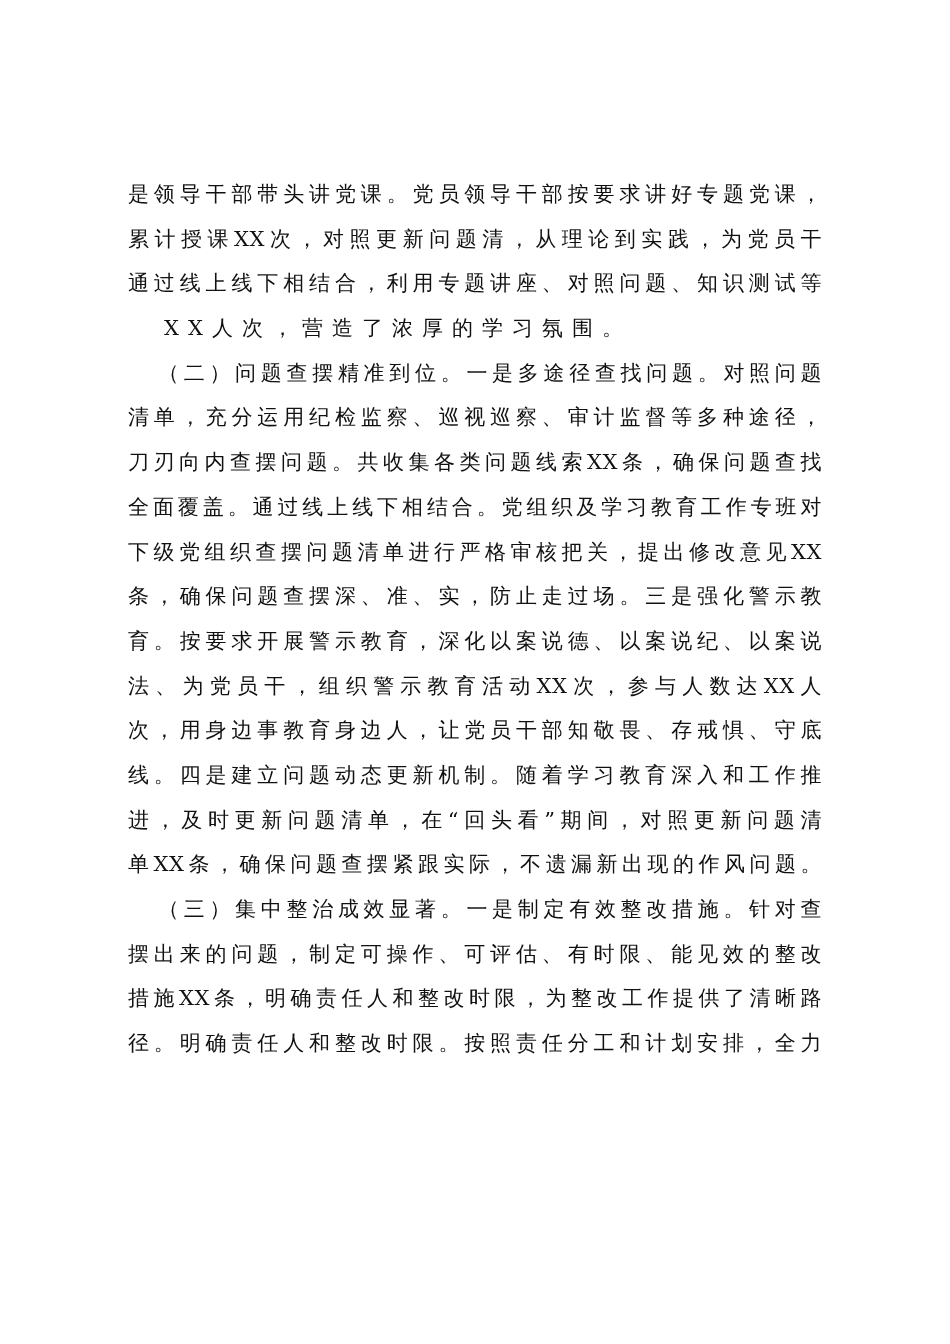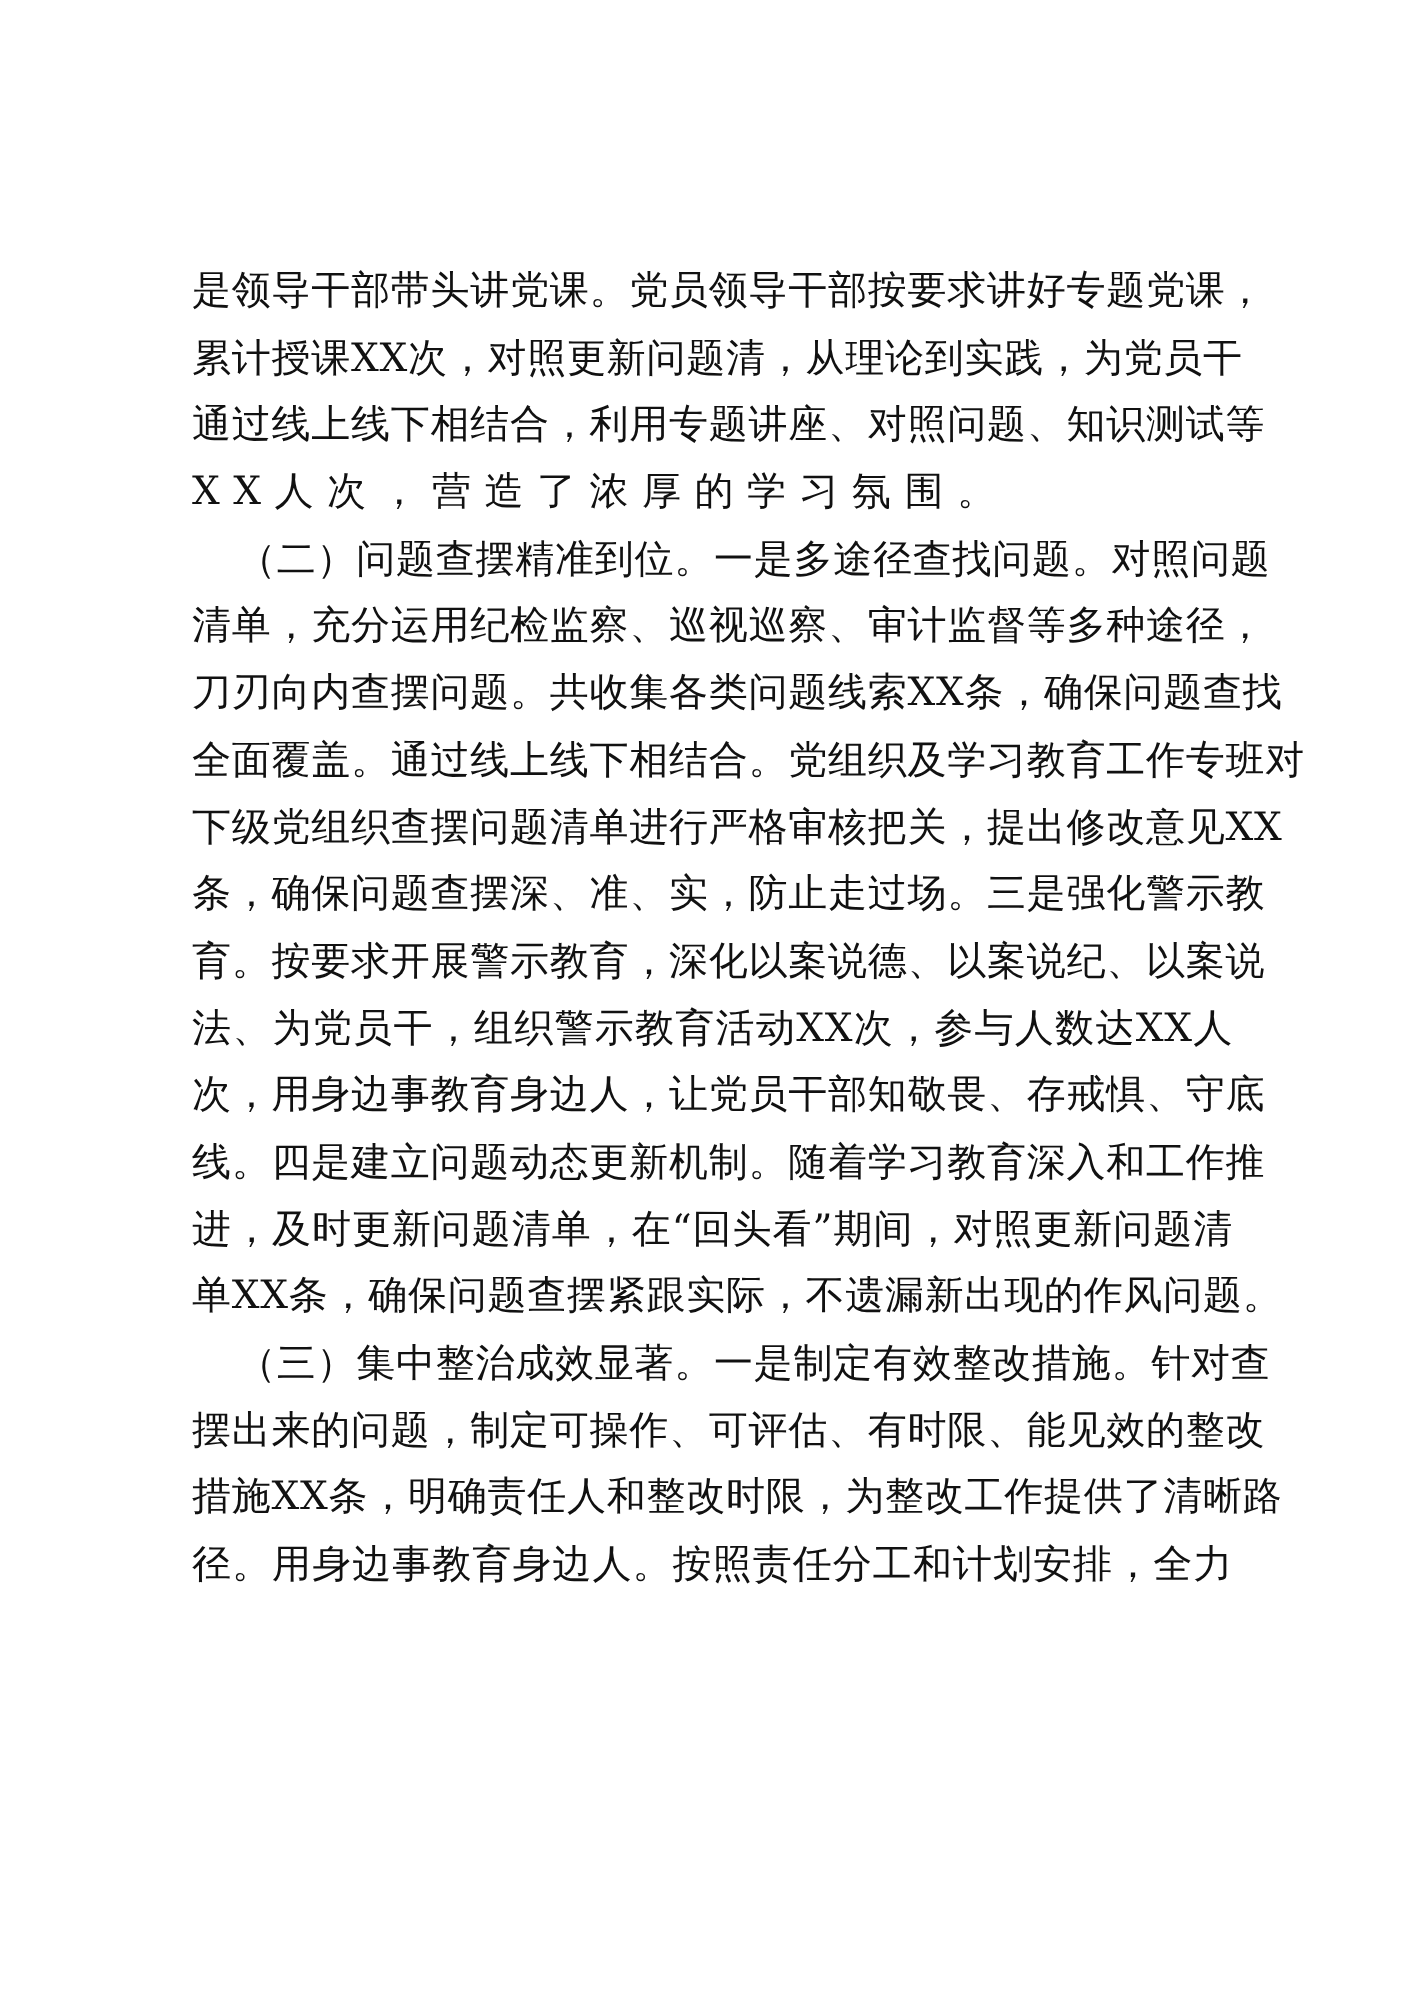--- a/index.html
+++ b/index.html
@@ -20,36 +20,37 @@
     width: 950px;
     height: 1344px;
     background: #ffffff;
   }
   .text-block {
     position: absolute;
     left: 128px;
     top: 172px;
     width: 694px;
     font-family: "DejaVu Serif", "Liberation Serif", serif;
-    font-size: 26px;
+    font-size: 21px;
     color: #111111;
   }
   .line {
     height: 44.7px;
     line-height: 44.7px;
     white-space: nowrap;
     text-align: justify;
     text-align-last: justify;
     text-justify: inter-character;
     letter-spacing: 0.5px;
   }
   .line.last {
     text-align: right;
     text-align-last: left;
     letter-spacing: 9px;
+    margin-left: 36px;
   }
   .line.indent {
     padding-left: 30px;
   }
 </style>
 </head>
 <body>
 
 <div class="page">
   <div class="text-block">
@@ -73,17 +74,17 @@
       <div class="line">次，用身边事教育身边人，让党员干部知敬畏、存戒惧、守底</div>
       <div class="line">线。四是建立问题动态更新机制。随着学习教育深入和工作推</div>
       <div class="line">进，及时更新问题清单，在“回头看”期间，对照更新问题清</div>
       <div class="line">单XX条，确保问题查摆紧跟实际，不遗漏新出现的作风问题。</div>
     </div>
 
     <div class="paragraph">
       <div class="line indent">（三）集中整治成效显著。一是制定有效整改措施。针对查</div>
       <div class="line">摆出来的问题，制定可操作、可评估、有时限、能见效的整改</div>
       <div class="line">措施XX条，明确责任人和整改时限，为整改工作提供了清晰路</div>
-      <div class="line">径。用身边事教育身边人。按照责任分工和计划安排，全力</div>
+      <div class="line">径。明确责任人和整改时限。按照责任分工和计划安排，全力</div>
     </div>
 
   </div>
 </div>
 
 </body></html>

